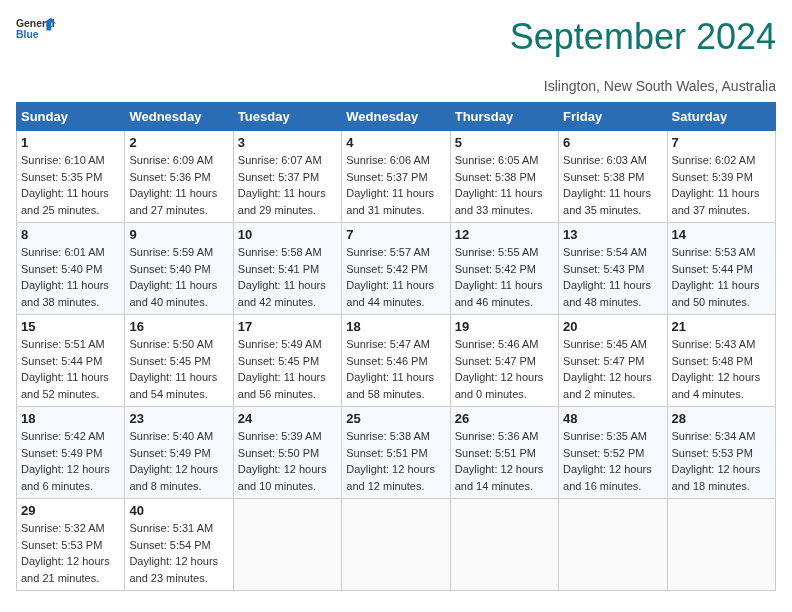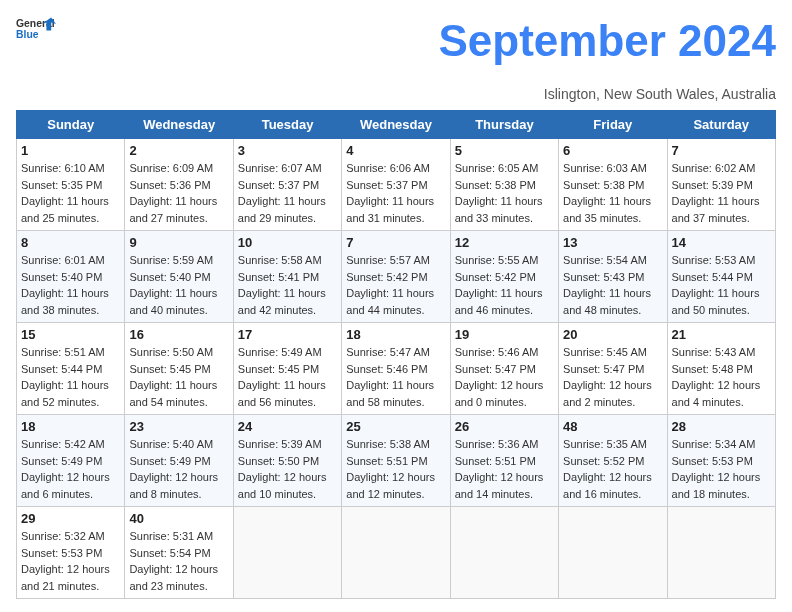--- a/index.html
+++ b/index.html
@@ -23,39 +23,39 @@
     }
     .logo-icon {
       width: 40px;
       height: 24px;
       margin-bottom: 2px;
     }
     .title-block {
       text-align: right;
     }
     .month-title {
-      font-size: 44px;
-      font-weight: bold;
-      color: #3b82f6;
+      font-size: 36px;
+      font-weight: normal;
+      color: #0f766e;
     }
     .location {
       font-size: 14px;
       color: #555;
       margin-top: 20px;
     }
     table {
       width: 100%;
       border-collapse: collapse;
       font-size: 11px;
     }
     thead tr th {
       background-color: #2a6db5;
       color: white;
       padding: 6px 4px;
-      text-align: center;
+      text-align: left;
       font-size: 13px;
       font-weight: bold;
       border: 1px solid #2a6db5;
     }
     tbody tr td {
       border: 1px solid #ccc;
       vertical-align: top;
       padding: 4px;
       background: #fff;
       min-height: 80px;

